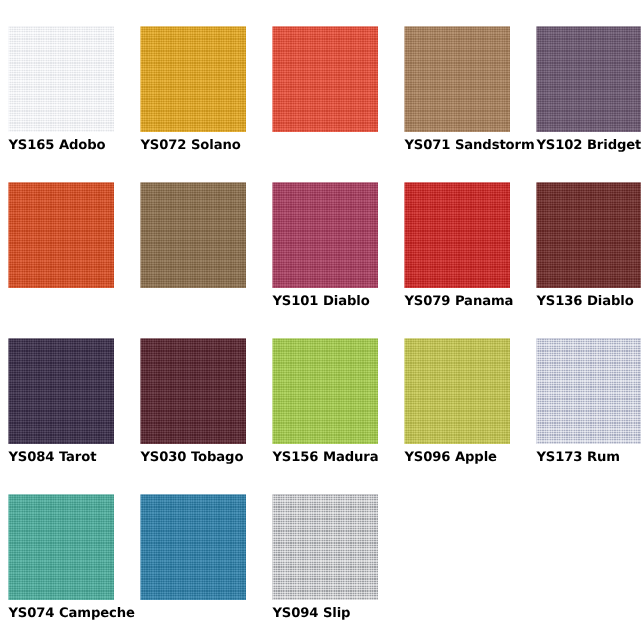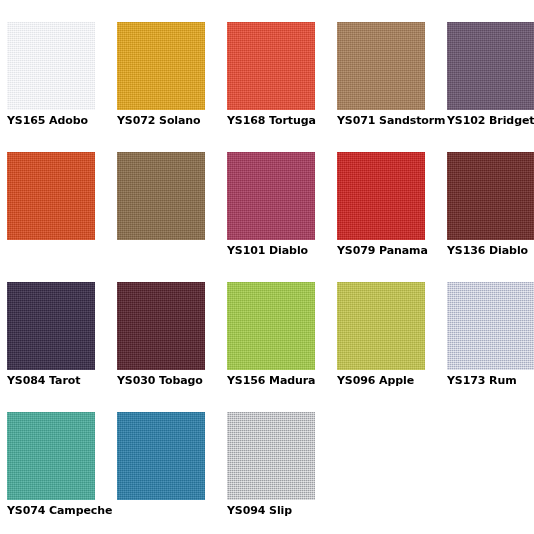--- a/index.html
+++ b/index.html
@@ -99,21 +99,20 @@
     <div class="swatch-cell">
       <div class="swatch-chip is-light" style="background-color: rgb(242, 244, 248);"></div>
       <div class="swatch-label">YS165 Adobo</div>
     </div>
     <div class="swatch-cell">
       <div class="swatch-chip" style="background-color: rgb(229, 168, 29);"></div>
       <div class="swatch-label">YS072 Solano</div>
     </div>
     <div class="swatch-cell">
       <div class="swatch-chip" style="background-color: rgb(234, 75, 53);"></div>
-      <div class="swatch-label">YS168 Tortuga</div>
     </div>
     <div class="swatch-cell">
       <div class="swatch-chip" style="background-color: rgb(169, 128, 90);"></div>
       <div class="swatch-label">YS071 Sandstorm</div>
     </div>
     <div class="swatch-cell">
       <div class="swatch-chip" style="background-color: rgb(106, 86, 112);"></div>
       <div class="swatch-label">YS102 Bridgetown</div>
     </div>
     <div class="swatch-cell">

